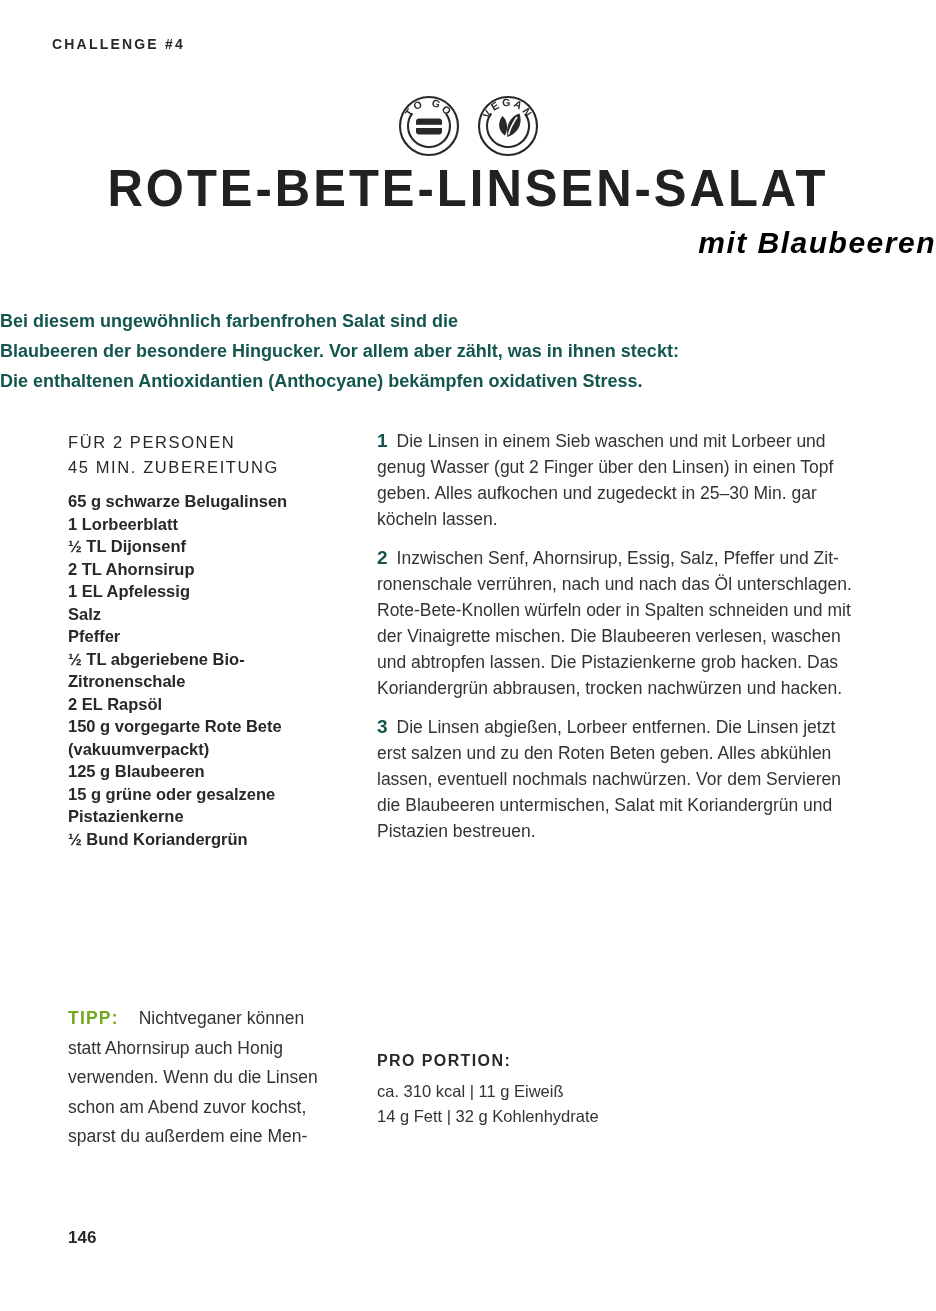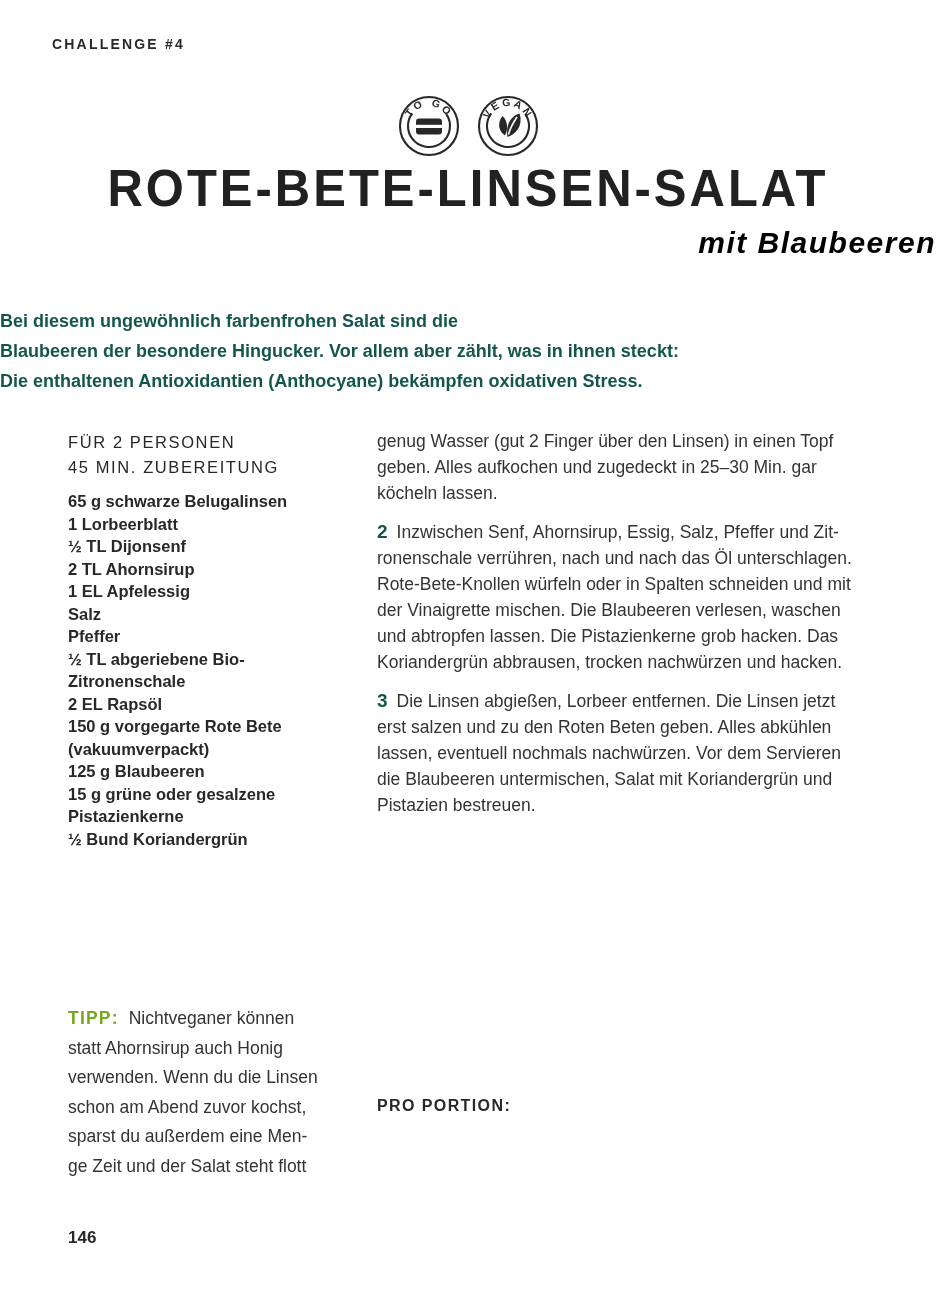--- a/index.html
+++ b/index.html
@@ -105,25 +105,25 @@
     top: 1004px; left: 68px;
     width: 310px;
     font-size: 17.5px;
     line-height: 29.5px;
     color: #333331;
   }
   .tip-label {
     font-weight: 700;
     letter-spacing: 1.2px;
     color: #74a81f;
-    padding-right: 10px;
+    padding-right: 20px;
   }
   .nutrition {
     position: absolute;
-    top: 1097px; left: 377px;
+    top: 1052px; left: 377px;
     width: 400px;
   }
   .nutrition-header {
     font-size: 16px;
     font-weight: 700;
     letter-spacing: 1.4px;
     color: #26282a;
     margin-bottom: 9px;
   }
   .nutrition-lines {
@@ -215,20 +215,21 @@
       <span class="line">(vakuumverpackt)</span>
       <span class="line">125 g Blaubeeren</span>
       <span class="line">15 g grüne oder gesalzene</span>
       <span class="line">Pistazienkerne</span>
       <span class="line">½ Bund Koriandergrün</span>
     </div>
   </div>
 
   <div class="steps">
     <p class="step">
+      <span class="line"><span class="step-num">1</span><span>Die Linsen in einem Sieb waschen und mit Lorbeer und</span></span>
       <span class="line">genug Wasser (gut 2 Finger über den Linsen) in einen Topf</span>
       <span class="line">geben. Alles aufkochen und zugedeckt in 25–30 Min. gar</span>
       <span class="line">köcheln lassen.</span>
     </p>
     <p class="step">
       <span class="line"><span class="step-num">2</span><span>Inzwischen Senf, Ahornsirup, Essig, Salz, Pfeffer und Zit-</span></span>
       <span class="line">ronenschale verrühren, nach und nach das Öl unterschlagen.</span>
       <span class="line">Rote-Bete-Knollen würfeln oder in Spalten schneiden und mit</span>
       <span class="line">der Vinaigrette mischen. Die Blaubeeren verlesen, waschen</span>
       <span class="line">und abtropfen lassen. Die Pistazienkerne grob hacken. Das</span>
@@ -242,22 +243,25 @@
       <span class="line">Pistazien bestreuen.</span>
     </p>
   </div>
 
   <div class="tip">
     <span class="line"><span class="tip-label">TIPP:</span><span>Nichtveganer können</span></span>
     <span class="line">statt Ahornsirup auch Honig</span>
     <span class="line">verwenden. Wenn du die Linsen</span>
     <span class="line">schon am Abend zuvor kochst,</span>
     <span class="line">sparst du außerdem eine Men-</span>
-    <span class="line">ge Zeit und der Salat steht flott</span>
   </div>
 
   <div class="nutrition">
     <div class="nutrition-header">PRO PORTION:</div>
+    <div class="nutrition-lines">
+      <span class="line">ca. 310 kcal | 11 g Eiweiß</span>
+      <span class="line">14 g Fett | 32 g Kohlenhydrate</span>
+    </div>
   </div>
 
   <div class="page-number">146</div>
 
 </div>
 
 </body></html>

